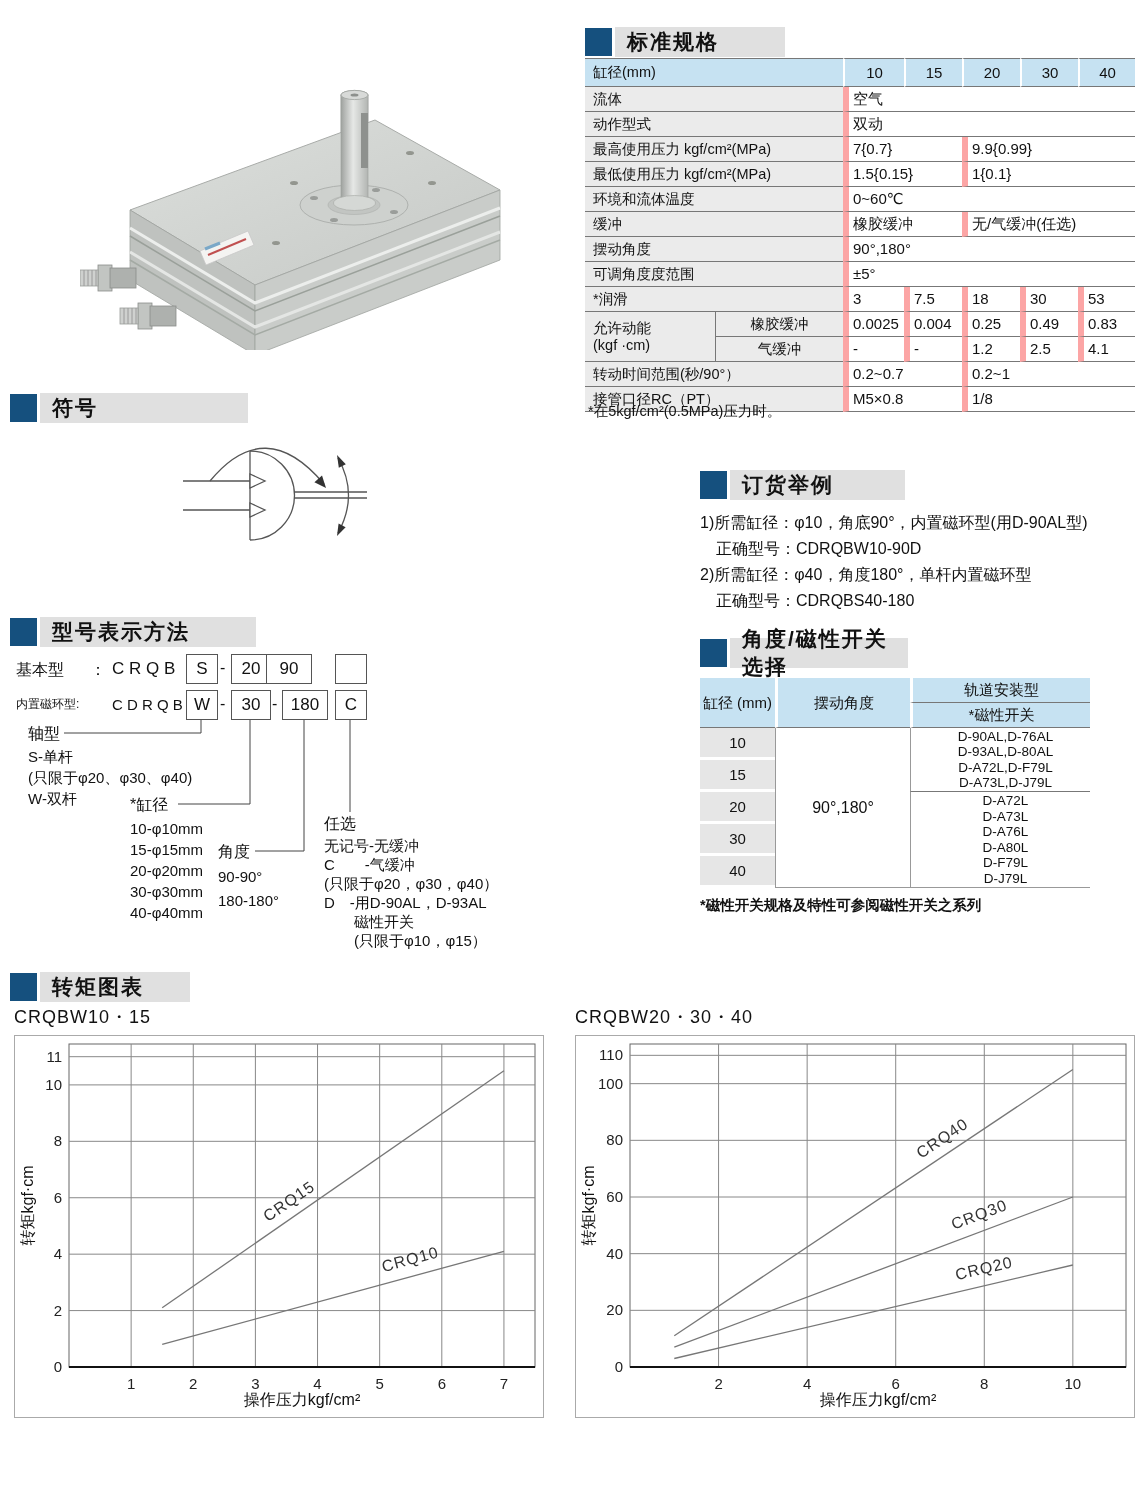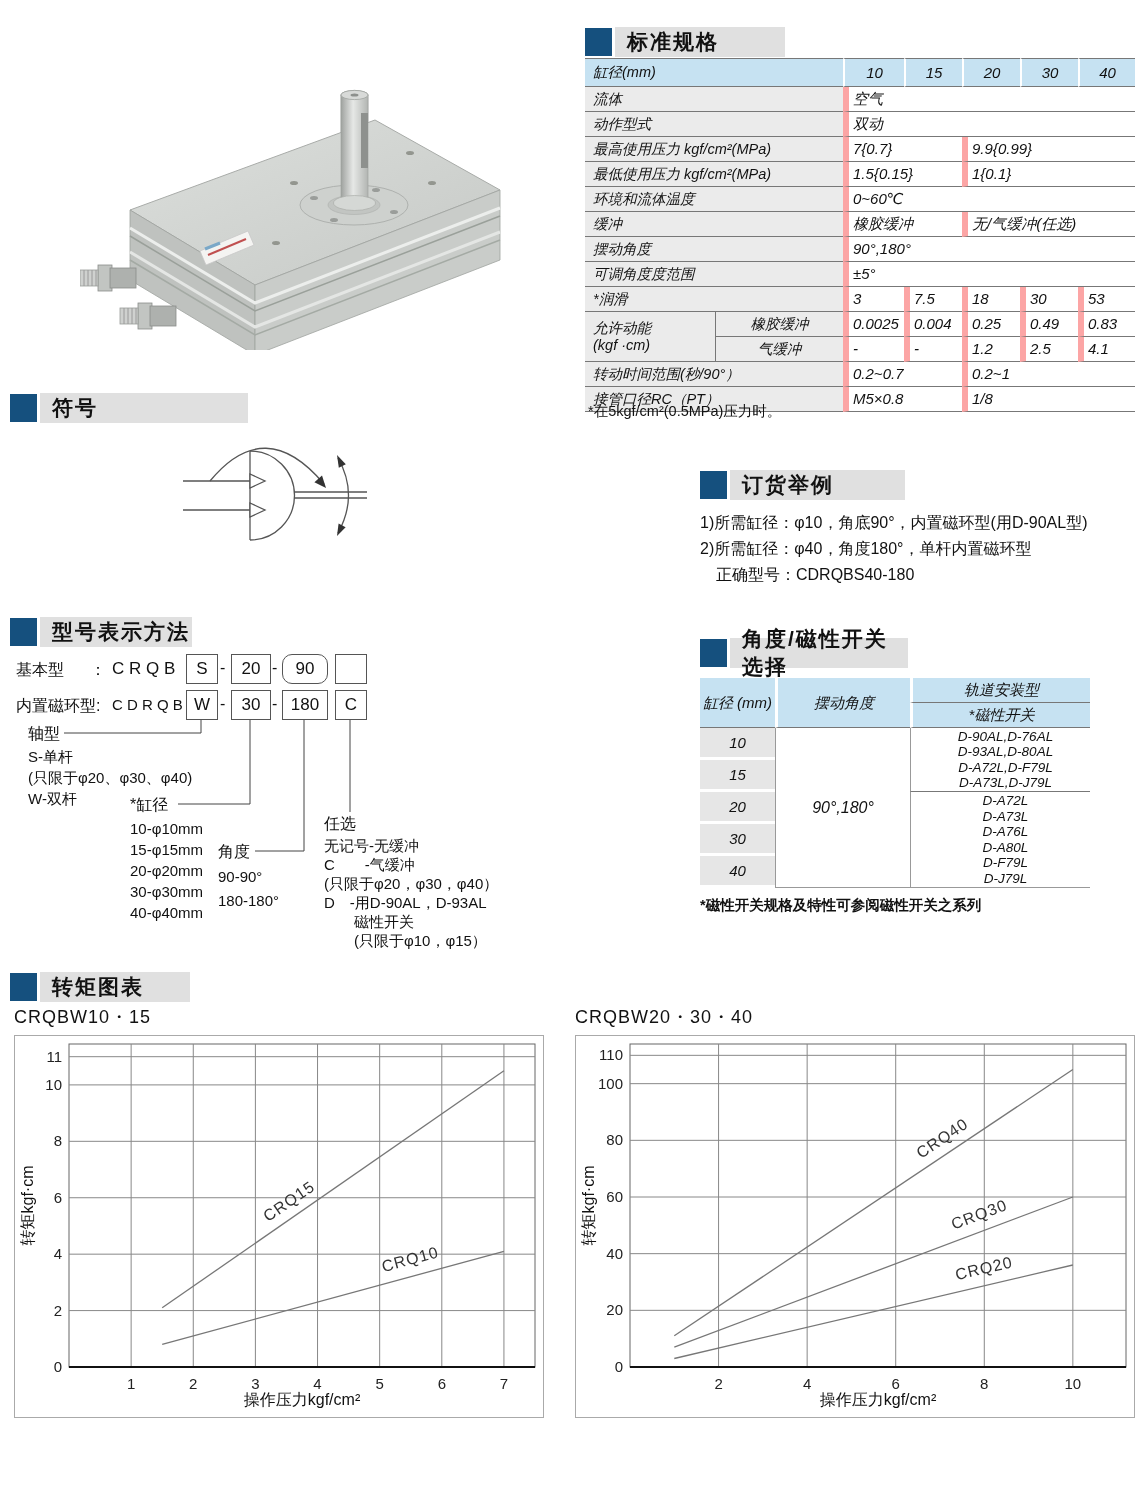--- a/index.html
+++ b/index.html
@@ -5,21 +5,21 @@
   html,body{margin:0;padding:0;background:#fff;}
   body{width:1140px;height:1504px;position:relative;font-family:"Liberation Sans","DejaVu Sans",sans-serif;color:#111;overflow:hidden;}
   .abs{position:absolute;}
 
   
   .sec-title{position:absolute;height:30px;display:flex;align-items:center;}
   .sec-title .sq{width:27px;height:28px;background:#15507e;flex:0 0 27px;margin-right:3px;}
   .sec-title .bar{background:#e0e0e0;height:30px;flex:1;display:flex;align-items:center;padding-left:12px;font-size:21px;font-weight:bold;letter-spacing:2px;}
 
   
-  table{border-collapse:separate;border-spacing:0;table-layout:fixed;font-style:italic;}
+  table{border-collapse:separate;border-spacing:0;table-layout:fixed;}
   .stable{width:550px;}
   .stable td{border-bottom:1px solid #777;height:24px;padding:0 4px;font-size:15px;line-height:1.15;}
   .stable .slbl{background:#ebebeb;text-align:left;padding-left:8px;white-space:nowrap;overflow:hidden;font-size:14.5px;}
   .stable .sv{border-left:6px solid #fca5a5;text-align:left;}
   .stable .shd td{background:#c6e2f2;border-top:1px solid #777;height:27px;}
   .stable .shv{border-left:2px solid #fff;text-align:center;}
   .stable .ssub{background:#ebebeb;border-left:1px solid #777;text-align:center;font-size:14.5px;}
   .foot{position:absolute;font-size:14.5px;color:#111;}
 
   
@@ -244,49 +244,50 @@
     <polygon points="162,108 163.6,95.5 170.6,99.3" fill="#333"></polygon>
   </svg>
 </div>
 
 <div class="sec-title" style="left:700px;top:470px;width:205px;">
   <div class="sq"></div>
   <div class="bar">订货举例</div>
 </div>
 <div class="olines" style="left:700px;top:510px;">
   <div>1)所需缸径：φ10，角底90°，内置磁环型(用D-90AL型)</div>
+  <div class="ind">正确型号：CDRQBW10-90D</div>
   <div>2)所需缸径：φ40，角度180°，单杆内置磁环型</div>
   <div class="ind">正确型号：CDRQBS40-180</div>
 </div>
 
-<div class="sec-title" style="left:10px;top:617px;width:182px;">
+<div class="sec-title" style="left:10px;top:617px;width:246px;">
   <div class="sq"></div>
   <div class="bar">型号表示方法</div>
 </div>
 
 <div class="mdiag" style="left:10px;top:652px;width:670px;height:315px;">
   <svg class="abs" style="left:0;top:0;" width="670" height="315">
     <g stroke="#444" stroke-width="1" fill="none">
       <path d="M191,68 L191,81 L54,81"></path>
       <path d="M240,68 L240,152 L168,152"></path>
       <path d="M294,68 L294,199 L245,199"></path>
       <path d="M340,68 L340,160"></path>
     </g>
   </svg>
   <span class="t" style="left:6px;top:8px;">基本型</span>
   <span class="t" style="left:80px;top:8px;">：</span>
   <span class="t" style="left:102px;top:7px;font-size:17px;">C R Q B</span>
   <div class="mbox" style="left:176px;top:2px;width:30px;">S</div>
   <span class="t" style="left:210px;top:7px;">-</span>
   <div class="mbox" style="left:221px;top:2px;width:38px;">20</div>
   <span class="t" style="left:262px;top:7px;">-</span>
-  <div class="mbox" style="left:272px;top:2px;width:44px;border-radius:10px;">90</div>
+  <div class="mbox" style="left:256px;top:2px;width:44px;">90</div>
   <div class="mbox" style="left:325px;top:2px;width:30px;"></div>
 
-  <span class="t" style="left:6px;top:44px;font-size:16px;">内置磁环型:</span>
+  <span class="t" style="left:6px;top:44px;font-size:12px;">内置磁环型:</span>
   <span class="t" style="left:102px;top:44px;font-size:15px;">C D R Q B</span>
   <div class="mbox" style="left:176px;top:38px;width:30px;">W</div>
   <span class="t" style="left:210px;top:43px;">-</span>
   <div class="mbox" style="left:221px;top:38px;width:38px;">30</div>
   <span class="t" style="left:262px;top:43px;">-</span>
   <div class="mbox" style="left:272px;top:38px;width:44px;">180</div>
   <div class="mbox" style="left:325px;top:38px;width:30px;">C</div>
 
   <span class="t" style="left:18px;top:72px;">轴型</span>
   <div class="mlist" style="left:18px;top:94px;">

